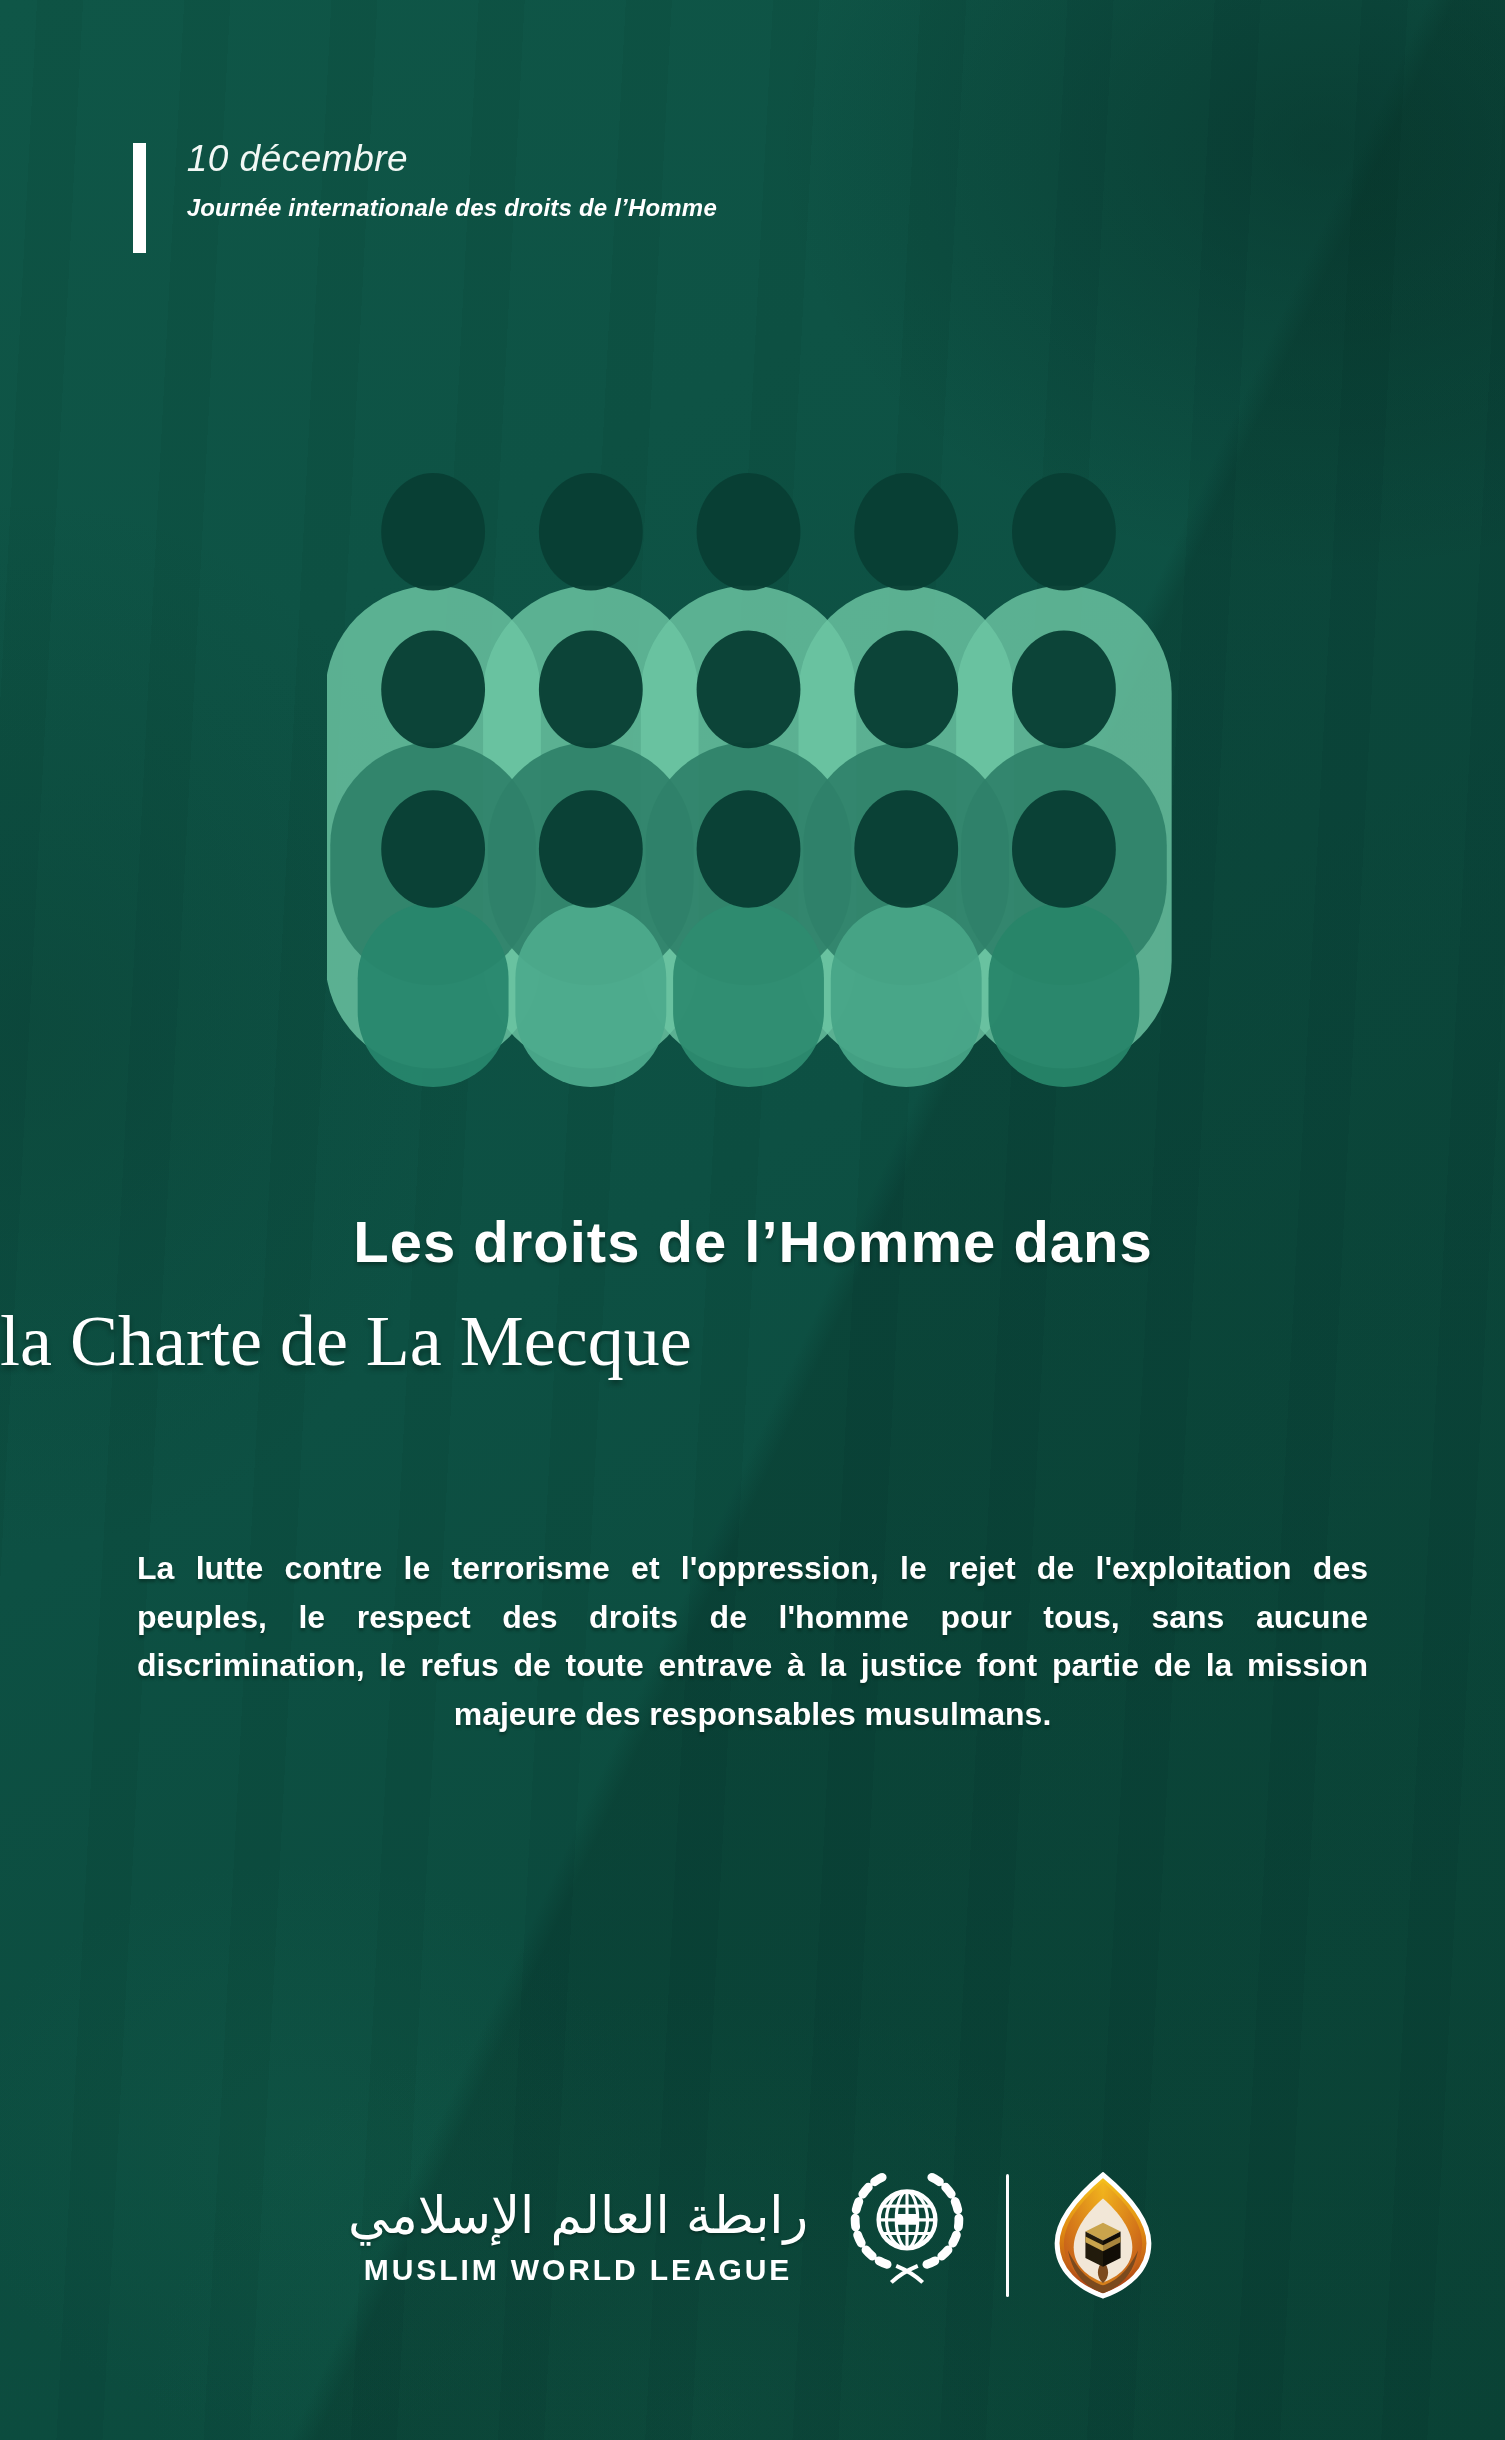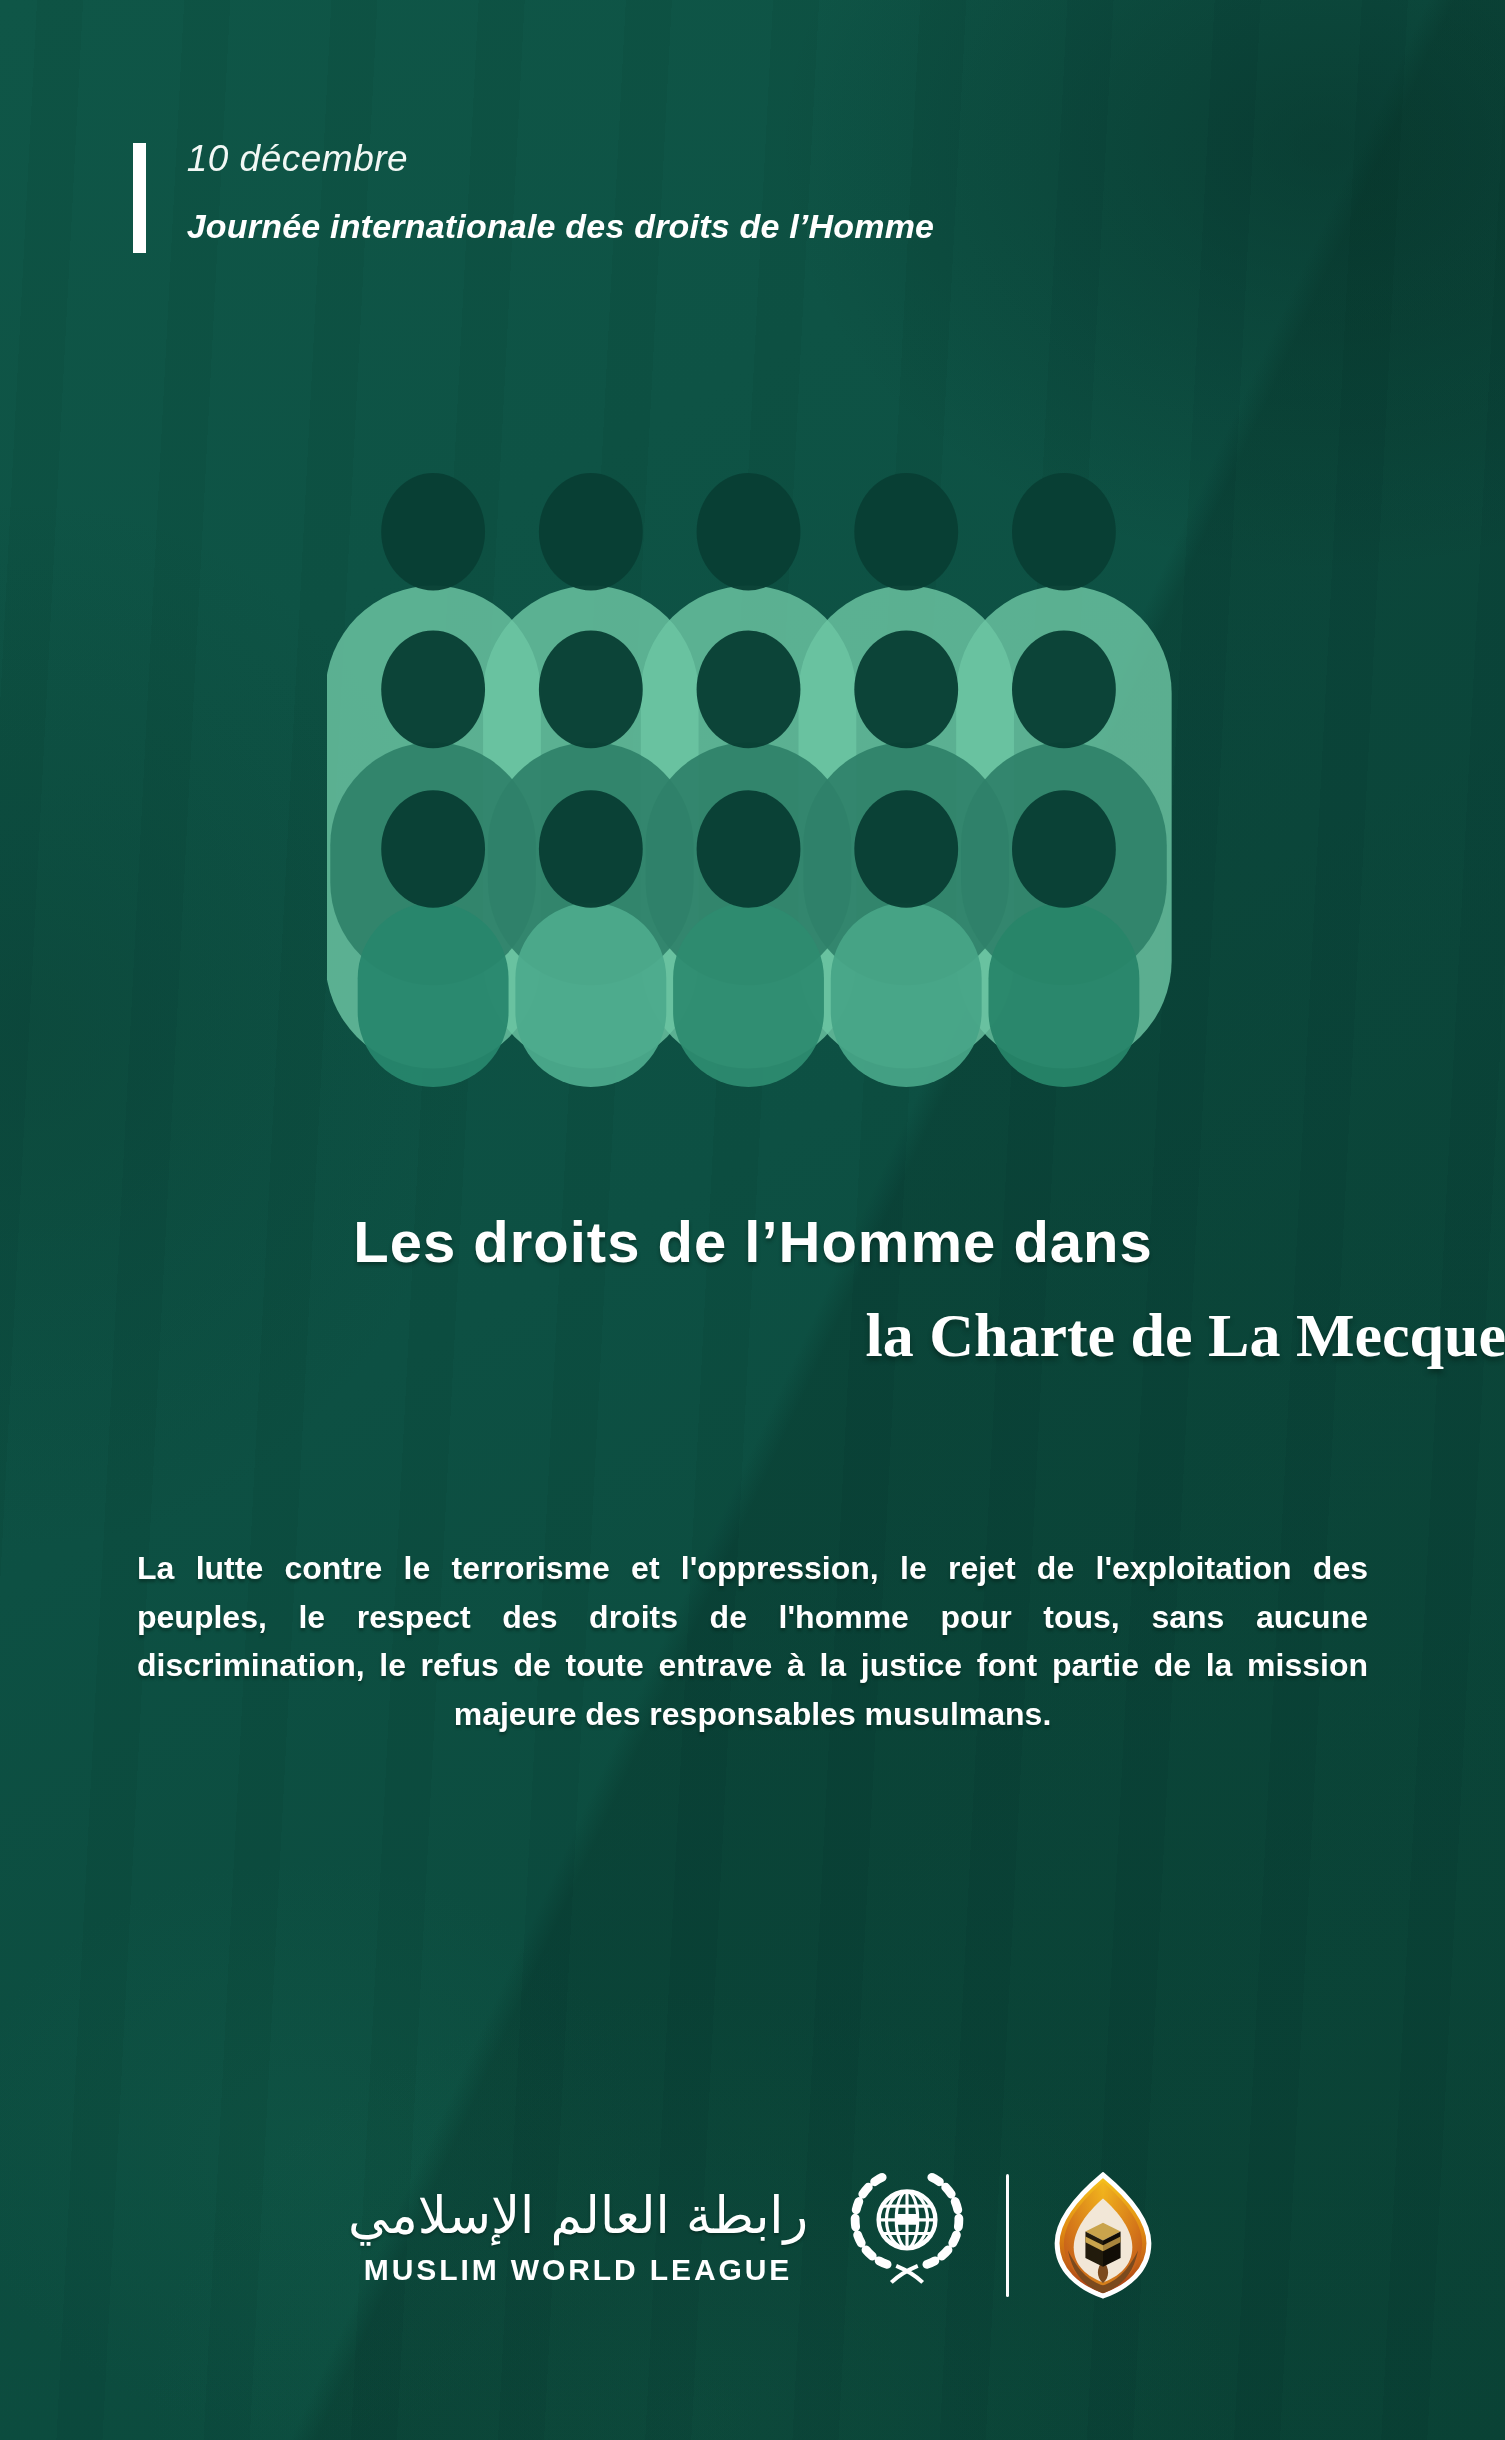--- a/index.html
+++ b/index.html
@@ -22,33 +22,33 @@
     position:absolute;inset:0;opacity:.5;
     background:
       repeating-linear-gradient(93deg, rgba(255,255,255,.016) 0 37px, rgba(0,0,0,.05) 37px 83px, rgba(255,255,255,.012) 83px 147px);
     mix-blend-mode:overlay;
   }
   
   .header{position:absolute;left:133px;top:137px;display:flex;}
   .header-bar{width:12.7px;height:110px;background:#ffffff;margin-top:5.9px;}
   .header-text{margin-left:41px;color:#fff;font-style:italic;}
   .header-date{font-size:37px;font-weight:400;letter-spacing:0.5px;line-height:1.2;color:#F2F8F5;}
-  .header-event{font-size:34px;font-weight:bold;margin-top:26px;letter-spacing:0.2px;color:#FFFFFF;text-align:right;}
+  .header-event{font-size:24px;font-weight:bold;margin-top:13px;letter-spacing:0.2px;color:#FFFFFF;text-align:right;}
   
   .crowd{position:absolute;left:327px;top:469px;width:845px;height:621px;}
   
   .title1{
     position:absolute;left:0;top:1208px;width:100%;text-align:center;
     color:#fff;font-size:58px;font-weight:bold;letter-spacing:1px;
     text-shadow:0 2.9px 3.9px rgba(0,25,18,.45);
   }
   .title2{
-    position:absolute;left:0;top:1300px;width:100%;text-align:right;
+    position:absolute;left:0;top:1300px;width:100%;text-align:left;
     font-family:"Liberation Serif",serif;
-    color:#fff;font-size:62px;font-weight:bold;letter-spacing:0px;
+    color:#fff;font-size:72px;font-weight:normal;letter-spacing:0px;
     text-shadow:0 3.9px 4.9px rgba(0,25,18,.45);
   }
   
   .paragraph{
     position:absolute;left:137px;top:1544px;width:1231px;
     color:#fff;font-size:32px;font-weight:bold;line-height:1.52;
     text-align:justify;text-align-last:center;
     text-shadow:0 2.9px 2.9px rgba(0,25,18,.4);
   }
   

